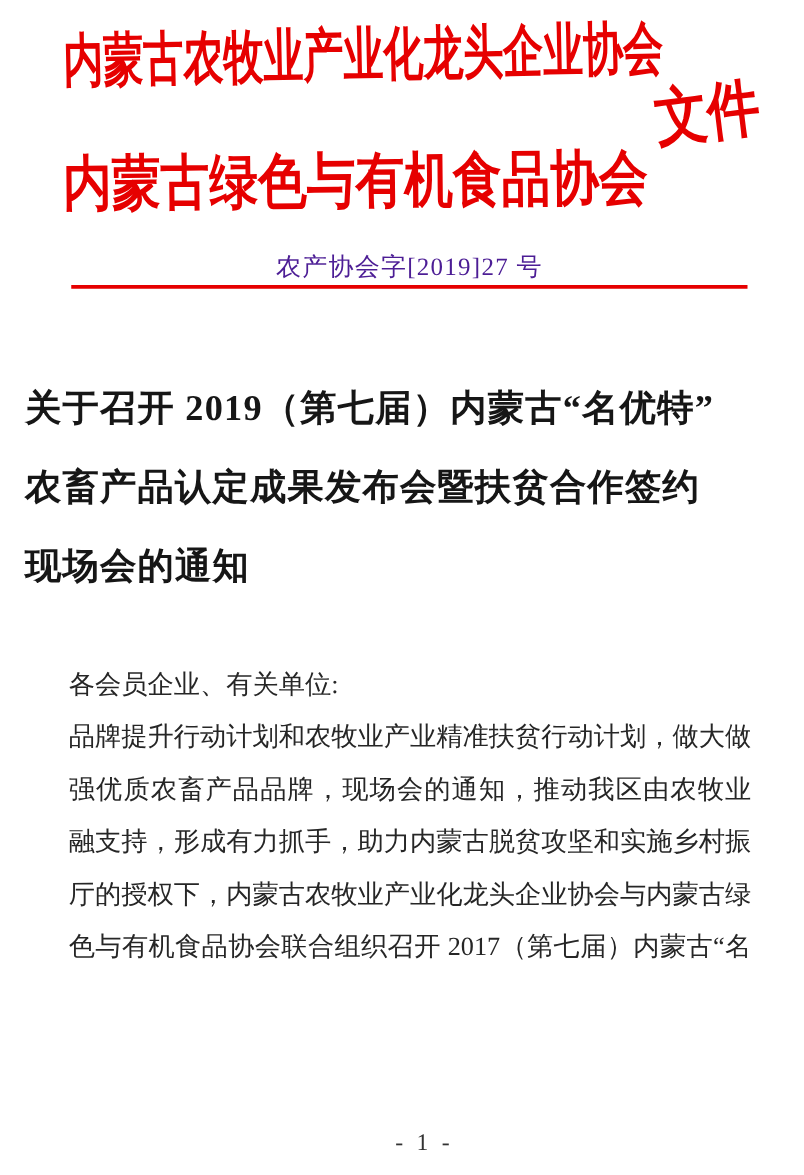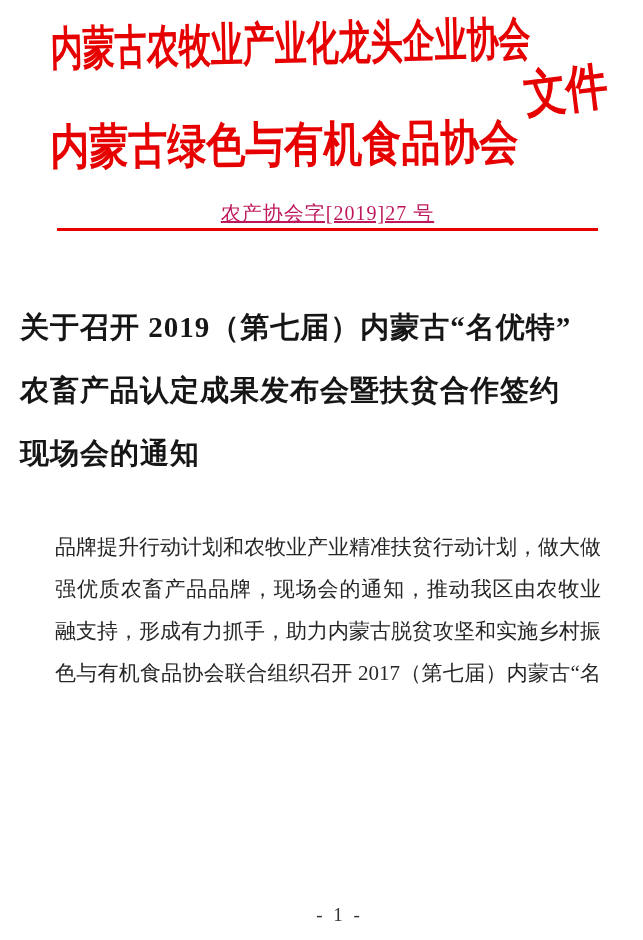--- a/index.html
+++ b/index.html
@@ -50,22 +50,21 @@
   .doc-number {
     position: absolute;
     left: 0;
     top: 200px;
     width: 643px;
     padding-left: 12px;
     box-sizing: border-box;
     text-align: center;
     font-size: 20px;
     letter-spacing: 1px;
-    color: #be185d;
-    text-decoration: underline;
+    color: #4c1d95;
   }
   .red-rule {
     position: absolute;
     left: 57px;
     top: 228px;
     width: 541px;
     height: 3px;
     background: #e60000;
   }
   
@@ -135,21 +134,23 @@
 
   <div class="red-rule"></div>
 
   <h1 class="title">
     <span class="t-line">关于召开 2019（第七届）内蒙古“名优特”</span>
     <span class="t-line">农畜产品认定成果发布会暨扶贫合作签约</span>
     <span class="t-line">现场会的通知</span>
   </h1>
 
   <div class="body-block">
+    <div class="salutation">各会员企业、有关单位:</div>
     <div class="para-line">品牌提升行动计划和农牧业产业精准扶贫行动计划，做大做</div>
     <div class="para-line">强优质农畜产品品牌，现场会的通知，推动我区由农牧业</div>
     <div class="para-line">融支持，形成有力抓手，助力内蒙古脱贫攻坚和实施乡村振</div>
+    <div class="para-line">厅的授权下，内蒙古农牧业产业化龙头企业协会与内蒙古绿</div>
     <div class="para-line">色与有机食品协会联合组织召开 2017（第七届）内蒙古“名</div>
   </div>
 
   <div class="page-footer">- 1 -</div>
 
 </div>
 
 </body></html>

